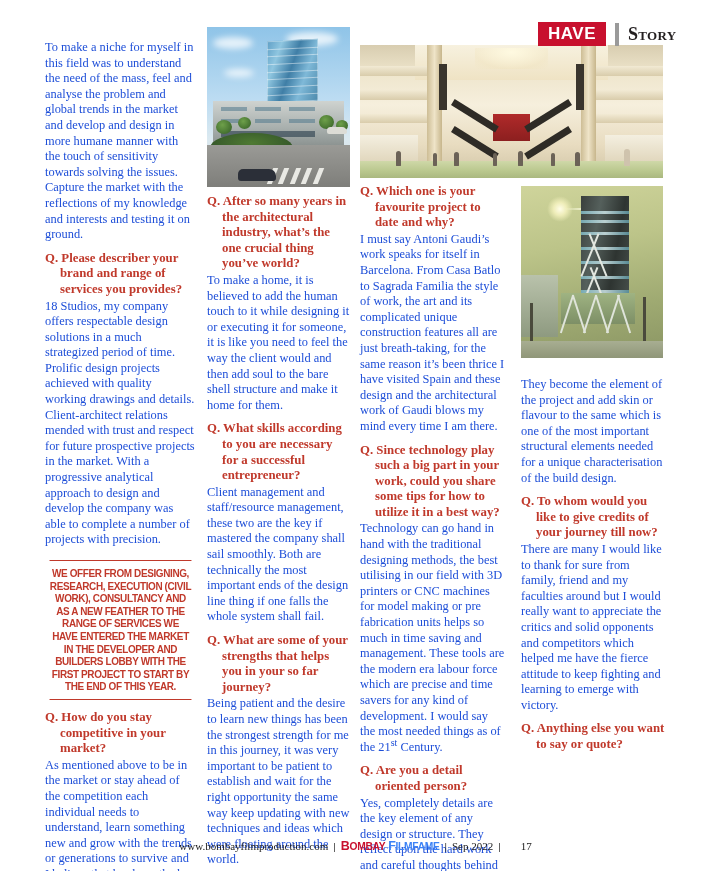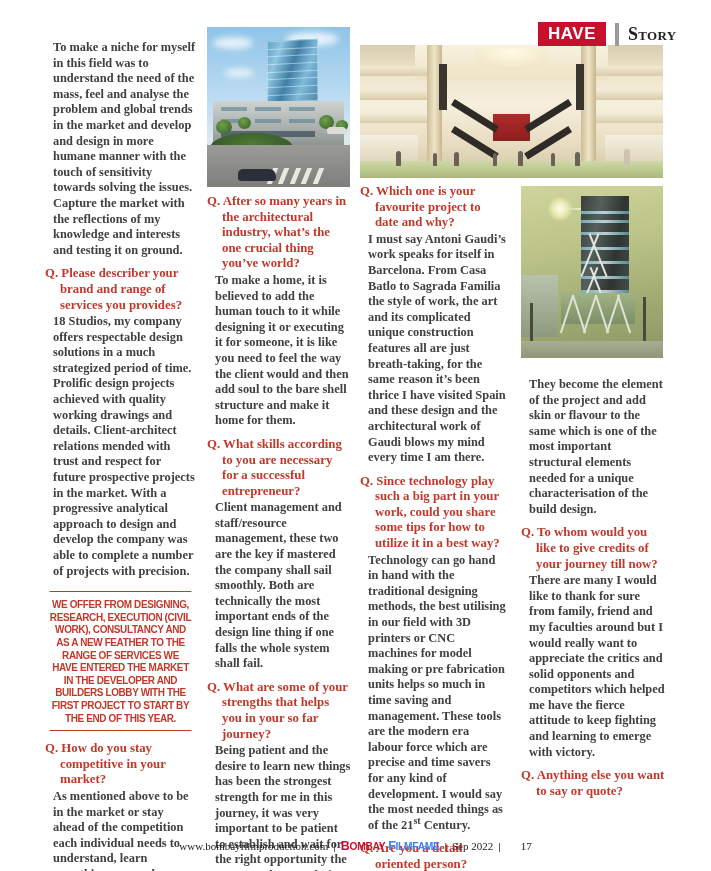--- a/index.html
+++ b/index.html
@@ -108,24 +108,23 @@
 
   
   .col{position:absolute;top:0;}
   #col1{left:45px;width:151px;}
   #col2{left:207px;width:144px;}
   #col3{left:360px;width:146px;}
   #col4{left:521px;width:146px;}
 
   .body-text{
     font-size:12.4px;line-height:15.6px;
-    text-align:left;color:#404040;
-    margin:0 0 8px 8px;
-    font-family:"Liberation Serif","DejaVu Serif",serif;
-    font-weight:bold;
+    text-align:left;color:#1d4ed8;
+    margin:0 0 8px 0;
+    font-family:"Liberation Serif","DejaVu Serif",serif;
   }
   .q-head{
     color:#c0392b;
     font-weight:bold;
     font-size:12.8px;line-height:15.6px;
     margin:7px 0 1px 0;
     padding-left:15px;
     text-indent:-15px;
     font-family:"Liberation Serif","DejaVu Serif",serif;
   }

